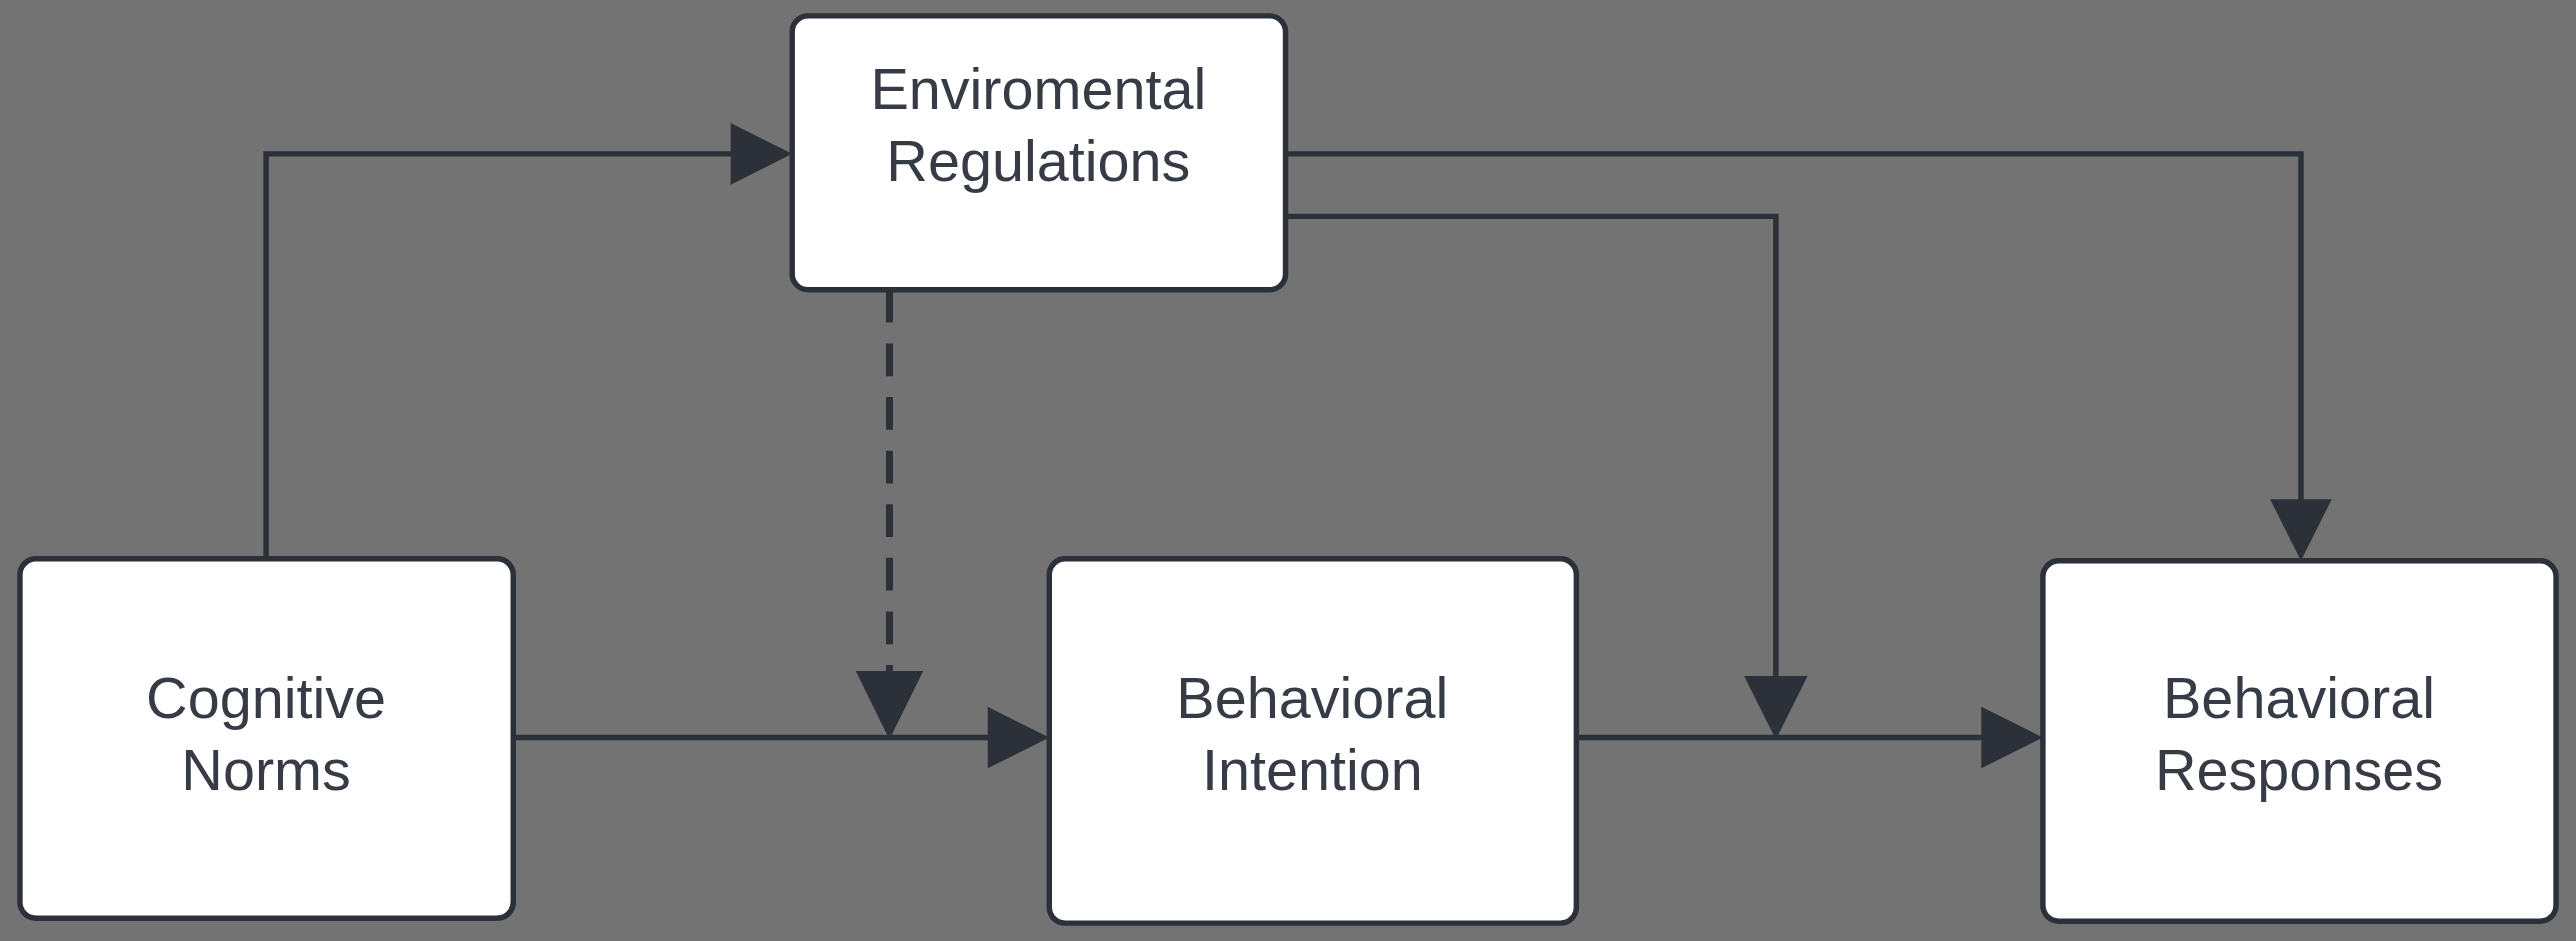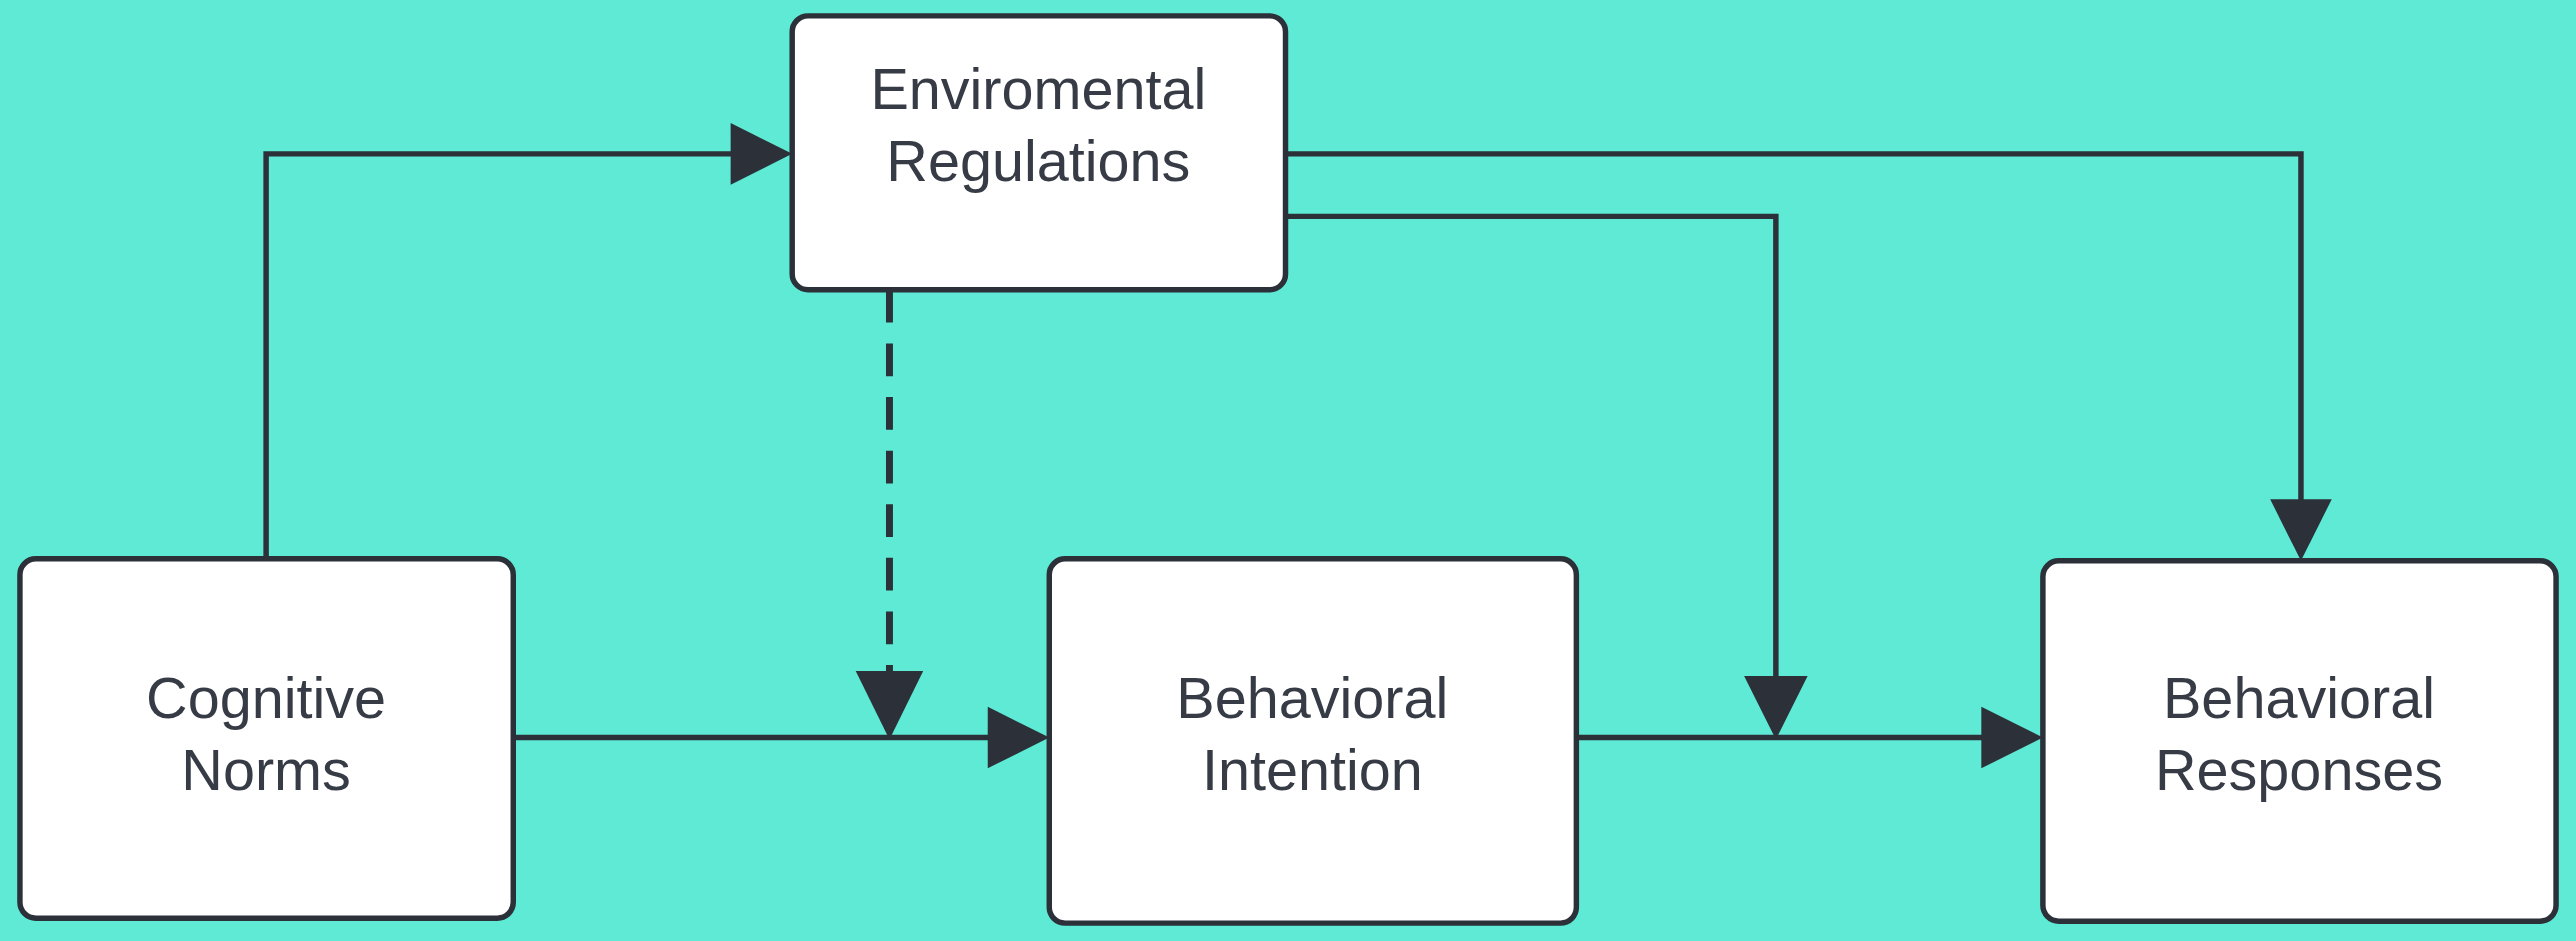--- a/index.html
+++ b/index.html
@@ -8,21 +8,21 @@
     padding: 0;
     background: #ffffff;
   }
   body {
     font-family: "Liberation Sans", sans-serif;
   }
   #diagram-root {
     position: relative;
     width: 2576px;
     height: 941px;
-    background: #5eead4;
+    background: #737373;
     overflow: hidden;
   }
   #diagram-svg {
     position: absolute;
     top: 0;
     left: 0;
     width: 2576px;
     height: 941px;
     display: block;
   }

